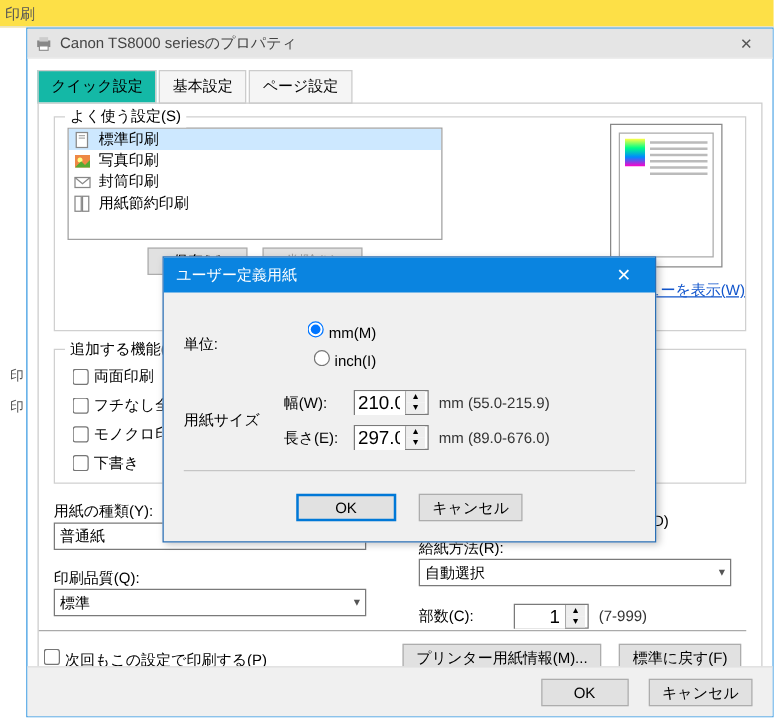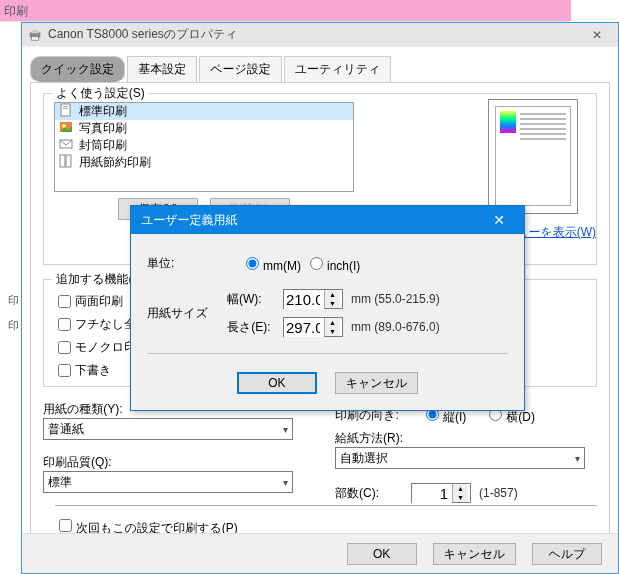--- a/index.html
+++ b/index.html
@@ -1,31 +1,31 @@
 <!DOCTYPE html>
 <html><head>
 <meta charset="utf-8">
 <style>
 * { box-sizing: border-box; font-family: "Yu Gothic UI", "Meiryo", sans-serif; font-size: 12px; }
 body { margin: 0; background: #fff; width: 619px; height: 574px; overflow: hidden; position: relative; }
-.bg-title { position: absolute; left: 0; top: 0; width: 571px; height: 22px; background: #f9a8d4; border-bottom: 1px solid #e5e5e5; padding-left: 4px; line-height: 22px; color: #555; }
+.bg-title { position: absolute; left: 0; top: 0; width: 619px; height: 22px; background: #fde047; border-bottom: 1px solid #e5e5e5; padding-left: 4px; line-height: 22px; color: #555; }
 .bg-side { position: absolute; left: 8px; top: 295px; font-size: 11px; color: #555; }
 .main-window { position: absolute; left: 21px; top: 22px; width: 598px; height: 552px; background: #fff; border: 1px solid #3a9ae2; }
 .titlebar { height: 24px; background: #e5e5e5; display: flex; align-items: center; padding: 0 6px; border-bottom: 1px solid #eee; }
 .titlebar .ticon { width: 14px; height: 14px; margin-right: 6px; }
 .titlebar .ttext { color: #444; }
 .titlebar .tclose { margin-left: auto; width: 30px; text-align: center; color: #555; }
 .tabs { display: flex; padding: 8px 8px 0 8px; }
 .tab { padding: 4px 10px; border: 1px solid #ccc; background: #f5f5f5; margin-right: 2px; position: relative; top: 1px; }
-.tab.active { background: #a3a3a3; border-bottom: 1px solid #fff; border-radius: 10px; }
+.tab.active { background: #14b8a6; border-bottom: 1px solid #fff; }
 .tabbody { border: 1px solid #ccc; margin: 0 8px 8px 8px; padding: 10px 12px 10px 12px; position: relative; height: 464px; }
 .group { border: 1px solid #d0d0d0; padding: 8px 10px 10px 10px; position: relative; margin-bottom: 10px; }
 .group-label { position: absolute; top: -9px; left: 8px; background: #fff; padding: 0 4px; }
 .listbox { border: 1px solid #a0a0a0; width: 300px; height: 90px; overflow: hidden; background: #fff; }
-.listitem { display: flex; height: 17px; padding: 0 4px; }
+.listitem { display: flex; align-items: center; height: 17px; padding: 0 4px; }
 .listitem.selected { background: #cde8ff; }
 .li-icon { width: 14px; height: 14px; margin-right: 6px; display: inline-block; }
 .preview { position: absolute; right: 18px; top: 5px; width: 90px; height: 115px; border: 1px solid #888; background: #fff; padding: 6px; }
 .preview .pg { width: 76px; height: 100px; border: 1px solid #aaa; position: relative; background: #fff; }
 .preview .pg .clr { position: absolute; left: 4px; top: 4px; width: 16px; height: 22px; background: linear-gradient(#ff4,#0f8,#08f,#f0c); }
 .preview .pg .lines { position: absolute; left: 24px; top: 6px; right: 4px; }
 .preview .pg .lines div { height: 2px; background: #bbb; margin-bottom: 3px; }
 .link { position: absolute; right: 0px; top: 130px; color: #15c; text-decoration: underline; cursor: pointer; }
 .btnrow { margin-top: 6px; text-align: center; }
 .btn { display: inline-block; min-width: 80px; height: 22px; line-height: 20px; border: 1px solid #adadad; background: #e1e1e1; text-align: center; padding: 0 10px; margin: 0 4px; }
@@ -35,32 +35,32 @@
 .lbl { margin-right: 16px; min-width: 90px; }
 .select { border: 1px solid #7a7a7a; height: 22px; background: #fff; display: flex; align-items: center; padding: 0 4px; position: relative; }
 .select .arrow { margin-left: auto; font-size: 10px; color: #555; }
 .select.wide { width: 250px; }
 .select.full { width: 250px; }
 .radio { margin-right: 4px; }
 .spinner { display: inline-flex; border: 1px solid #7a7a7a; height: 20px; width: 60px; background: #fff; align-items: center; }
 .spinner input { border: none; width: 40px; text-align: right; padding-right: 4px; outline: none; font-size: 15px; }
 .spinarrows { display: flex; flex-direction: column; border-left: 1px solid #aaa; width: 16px; }
 .spinarrows div { height: 9px; font-size: 7px; text-align: center; line-height: 9px; background: #eee; }
-.footer-inner { position: absolute; bottom: 8px; left: 24px; right: 12px; border-top: 1px solid #aaa; padding-top: 10px; display: flex; align-items: center; }
+.footer-inner { position: absolute; bottom: 8px; left: 0; right: 12px; border-top: 1px solid #aaa; padding-top: 10px; display: flex; align-items: center; }
 .footer-inner .right { margin-left: auto; display: flex; gap: 6px; }
 .footer-outer { position: absolute; bottom: 0; left: 0; right: 0; height: 40px; background: #f0f0f0; border-top: 1px solid #ddd; display: flex; align-items: center; justify-content: flex-end; padding-right: 12px; gap: 8px; }
 
 .modal { position: absolute; left: 130px; top: 205px; width: 395px; background: #f0f0f0; border: 1px solid #2a6fb5; box-shadow: 2px 2px 6px rgba(0,0,0,0.25); }
 .modal-title { background: #0a84e0; color: #fff; height: 28px; display: flex; align-items: center; padding: 0 10px; }
 .modal-title .mtext { }
 .modal-title .mclose { margin-left: auto; width: 30px; text-align: center; font-size: 14px; cursor: pointer; }
 .modal-body { padding: 14px 16px 8px 16px; }
 .mrow { display: flex; align-items: center; margin: 6px 0; }
 .mlbl { width: 80px; }
-.mradio-col { display: flex; flex-direction: row; gap: 4px; margin-left: 14px; }
+.mradio-col { display: flex; flex-direction: column; gap: 4px; margin-left: 14px; align-items: flex-end; }
 .hr { border: none; border-top: 1px solid #c5c5c5; margin: 10px 0; }
 .modal-btns { display: flex; justify-content: center; gap: 10px; padding: 8px 0; }
 .btn.primary { border: 2px solid #0078d7; background: #e1e1e1; line-height: 18px; min-width: 80px; }
 .range { margin-left: 8px; color: #333; }
 svg.ico { width: 14px; height: 14px; }
 </style>
 </head>
 <body>
 
 <div class="bg-title">印刷</div>
@@ -77,21 +77,20 @@
         </svg>
     </span>
     <span class="ttext">Canon TS8000 seriesのプロパティ</span>
     <span class="tclose">✕</span>
   </div>
 
   <div class="tabs">
     <div class="tab active">クイック設定</div>
     <div class="tab">基本設定</div>
     <div class="tab">ページ設定</div>
-    <div class="tab">ユーティリティ</div>
   </div>
 
   <div class="tabbody">
 
     <div class="group" style="height:172px;">
       <span class="group-label">よく使う設定(S)</span>
       <div class="listbox">
         <div class="listitem selected">
           <span class="li-icon"><svg class="ico" viewBox="0 0 14 14">
                 <rect x="2" y="1" width="9" height="12" fill="#fff" stroke="#888"></rect>
@@ -190,34 +189,37 @@
         </div>
         <div class="row" style="margin-top:14px;">
           <span class="lbl" style="min-width:60px">部数(C):</span>
           <span class="spinner">
             <input value="1" style="">
             <span class="spinarrows">
                 <div>▲</div>
                 <div>▼</div>
               </span>
           </span>
-          <span class="range">(1-857)</span>
+          <span class="range">(7-999)</span>
         </div>
       </div>
     </div>
 
     <div class="footer-inner">
       <label><input type="checkbox" class="cb" style=""><span>次回もこの設定で印刷する(P)</span></label>
+      <div class="right">
+        <span class="btn" style="min-width:130px">プリンター用紙情報(M)...</span>
+        <span class="btn">標準に戻す(F)</span>
+      </div>
     </div>
   </div>
 
   <div class="footer-outer">
     <span class="btn" style="min-width:70px">OK</span>
     <span class="btn" style="min-width:80px">キャンセル</span>
-    <span class="btn" style="min-width:70px">ヘルプ</span>
   </div>
 </div>
 
 <div class="modal">
   <div class="modal-title">
     <span class="mtext">ユーザー定義用紙</span>
     <span class="mclose">✕</span>
   </div>
   <div class="modal-body">
     <div class="mrow">

